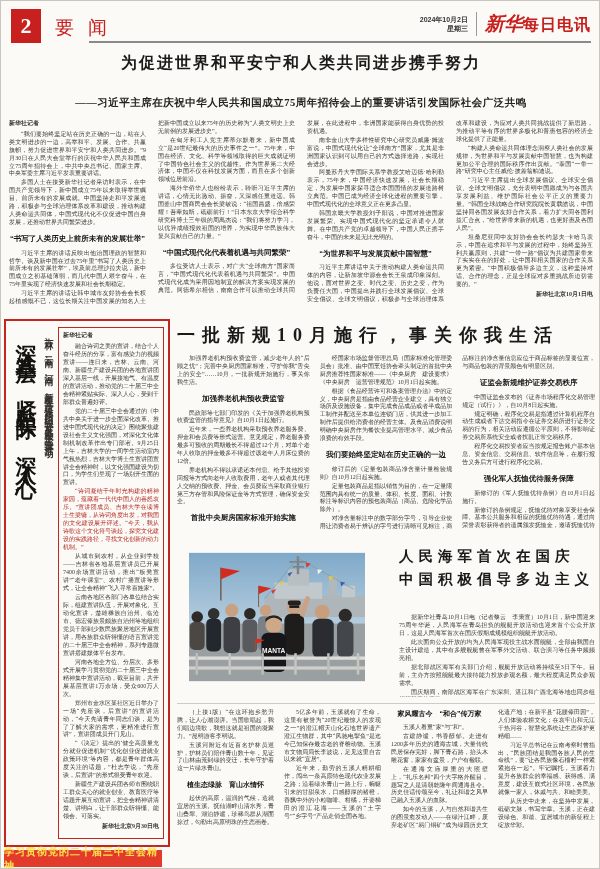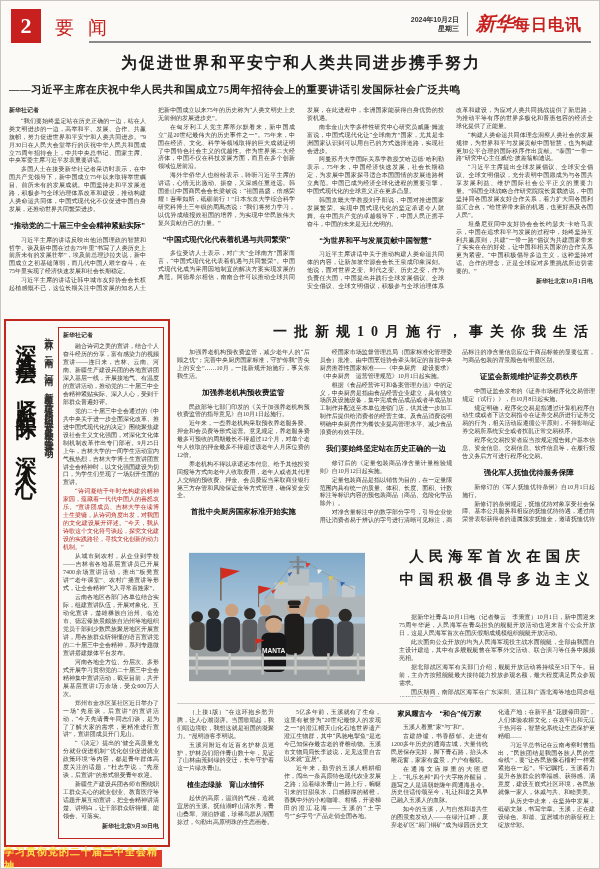--- a/index.html
+++ b/index.html
@@ -16,33 +16,33 @@
   .pagenum-box {
     position:absolute; left:0; top:2px; width:30px; height:34px;
     background:#c7201e; color:#fff; font-weight:bold; font-size:22px;
     display:flex; align-items:center; justify-content:center;
     font-family:"Liberation Serif",serif;
   }
   .section-name {
     position:absolute; left:44px; top:8px; color:#c7201e; font-weight:normal;
     font-size:19px; letter-spacing:14px; font-family:"Liberation Serif",serif;
   }
-  .hdr-right { position:absolute; right:9px; top:4px; display:flex; align-items:center; gap:8px; }
+  .hdr-right { position:absolute; right:0; top:4px; display:flex; align-items:center; gap:8px; }
   .date-block { text-align:right; font-size:7px; line-height:9px; color:#333; font-family:"Liberation Sans",sans-serif; font-weight:bold; }
   .hdr-divider { width:1px; height:24px; background:#999; }
   .masthead { color:#c7201e; font-weight:bold; font-size:16px; letter-spacing:1px; }
   .masthead .script { font-style:italic; font-size:19px; letter-spacing:0; }
   
   .lead { position:absolute; top:50px; left:8px; width:584px; height:266px; }
   .lead-headline {
     text-align:center; font-size:16px; font-weight:bold; letter-spacing:2px;
     color:#1c1a18; padding-top:2px;
   }
   .lead-subhead {
-    font-size:10.5px; font-weight:bold; margin-top:9px; letter-spacing:.5px;
+    text-align:center; font-size:10.5px; font-weight:bold; margin-top:22px; letter-spacing:.5px;
   }
   .lead-flow {
     margin-top:10px; height:196px; overflow:hidden;
     column-count:4; column-gap:12px;
     font-size:6px; line-height:1.32; text-align:justify; color:#3a3733;
   }
   
   .fi-p { text-indent:2em; margin-bottom:1px; }
   .fi-by { font-weight:bold; margin-bottom:3px; font-family:"Liberation Sans",sans-serif; }
   .fi-h {
@@ -72,33 +72,33 @@
   }
   .banner {
     position:absolute; top:849px; left:3px; width:158px; height:17px;
     background:#e23a2b; color:#ffe14d; font-weight:bold; font-size:10px;
     display:flex; align-items:center; justify-content:center; letter-spacing:1px;
     font-family:"Liberation Sans",sans-serif;
   }
   
   .rules { position:absolute; top:322px; left:176px; width:418px; height:212px; }
   .rules-headline {
-    text-align:right; font-size:14px; font-weight:bold; letter-spacing:7px; color:#1c1a18;
+    text-align:left; font-size:18px; font-weight:bold; letter-spacing:7px; color:#1c1a18;
   }
   .rules-flow {
     margin-top:8px; height:180px; overflow:hidden;
     column-count:3; column-gap:10px;
     font-size:6px; line-height:1.32; text-align:justify; color:#3a3733;
   }
   
   .photo-wrap { position:absolute; top:538px; left:188px; width:176px; height:156px; }
   .photo-wrap svg { display:block; width:100%; height:100%; }
   .navy { position:absolute; top:544px; left:398px; width:196px; height:152px; overflow:hidden; }
   .navy-headline {
-    text-align:center; font-size:14.5px; font-weight:bold; letter-spacing:5px;
+    text-align:left; font-size:14.5px; font-weight:bold; letter-spacing:5px;
     line-height:1.6; color:#1c1a18; margin-bottom:23px;
   }
   .navy-flow { font-size:6px; line-height:1.32; text-align:justify; color:#3a3733; }
   
   .bottom {
     position:absolute; top:702px; left:176px; width:418px; height:160px;
     border-top:1px solid #cfccc6; padding-top:5px;
     column-count:4; column-gap:10px; overflow:hidden;
     font-size:6px; line-height:1.32; text-align:justify; color:#3a3733;
   }
@@ -123,21 +123,21 @@
     </div>
   </div>
 
   <div class="lead">
     <div class="lead-headline">为促进世界和平安宁和人类共同进步携手努力</div>
     <div class="lead-subhead">——习近平主席在庆祝中华人民共和国成立75周年招待会上的重要讲话引发国际社会广泛共鸣</div>
     <div class="lead-flow">
         <div class="fi fi-by">新华社记者</div>
         <div class="fi fi-p">“我们要始终坚定站在历史正确的一边，站在人类文明进步的一边，高举和平、发展、合作、共赢旗帜，努力促进世界和平安宁和人类共同进步。”9月30日在人民大会堂举行的庆祝中华人民共和国成立75周年招待会上，中共中央总书记、国家主席、中央军委主席习近平发表重要讲话。</div>
         <div class="fi fi-p">多国人士在接受新华社记者采访时表示，在中国共产党领导下，新中国成立75年以来取得举世瞩目、前所未有的发展成就。中国坚持走和平发展道路，积极参与全球治理体系改革和建设，推动构建人类命运共同体，中国式现代化不仅促进中国自身发展，还推动世界共同繁荣进步。</div>
-        <div class="fi fi-h">“推动党的二十届三中全会精神紧贴实际”</div>
+        <div class="fi fi-h">“书写了人类历史上前所未有的发展壮举”</div>
         <div class="fi fi-p">习近平主席的讲话反映出他治国理政的智慧和哲学。谈及新中国在过去75年里“书写了人类历史上前所未有的发展壮举”，埃及前总理沙拉夫说，新中国成立之初基础薄弱，而几代中国人艰辛奋斗，在75年里实现了经济快速发展和社会长期稳定。</div>
         <div class="fi fi-p">习近平主席的讲话让韩中城市友好协会会长权起植感慨不已，这位长期关注中国发展的知名人士把新中国成立以来75年的历史称为“人类文明史上史无前例的发展进步史”。</div>
         <div class="fi fi-p">在匈牙利工人党主席蒂尔默看来，新中国成立“是20世纪最伟大的历史事件之一”。75年来，中国在经济、文化、科学等领域取得的巨大成就证明了中国特色社会主义的优越性。作为世界第二大经济体，中国不仅在科技发展方面，而且在多个创新领域位居前沿。</div>
         <div class="fi fi-p">海外华侨华人也纷纷表示，聆听习近平主席的讲话，心情无比激动、振奋，又深感任重道远。韩国釜山中国商民会会长梁敏说：“祖国昌盛，倍感荣耀！吾辈如斯，砥砺前行！”日本东京大学综合科学研究科博士三年级的周禹杰说：“我们将努力学习，以优异成绩报效祖国的培养，为实现中华民族伟大复兴贡献自己的力量。”</div>
         <div class="fi fi-h">“中国式现代化代表着机遇与共同繁荣”</div>
         <div class="fi fi-p">多位受访人士表示，对广大“全球南方”国家而言，“中国式现代化代表着机遇与共同繁荣”。中国式现代化成为采用因地制宜的解决方案实现发展的典范。阿德希尔相信，南南合作可以推动全球共同发展，在此进程中，非洲国家能获得自身优势的投资机遇。</div>
         <div class="fi fi-p">南非金山大学多样性研究中心研究员威廉·姆波富说，中国式现代化让“全球南方”国家，尤其是非洲国家认识到可以用自己的方式选择道路，实现社会进步。</div>
         <div class="fi fi-p">阿曼苏丹大学国际关系学教授艾哈迈德·哈利勒表示，75年来，中国经济快速发展，社会长期稳定，为发展中国家探寻适合本国国情的发展道路树立典范。中国已成为经济全球化进程的重要引擎，中国式现代化的全球意义正在更多凸显。</div>
         <div class="fi fi-p">韩国京畿大学教授刘子阳说，中国对推进国家发展繁荣、实现中国式现代化的坚定承诺令人鼓舞。在中国共产党的卓越领导下，中国人民正携手奋斗，中国的未来是无比光明的。</div>
         <div class="fi fi-h">“为世界和平与发展贡献中国智慧”</div>

